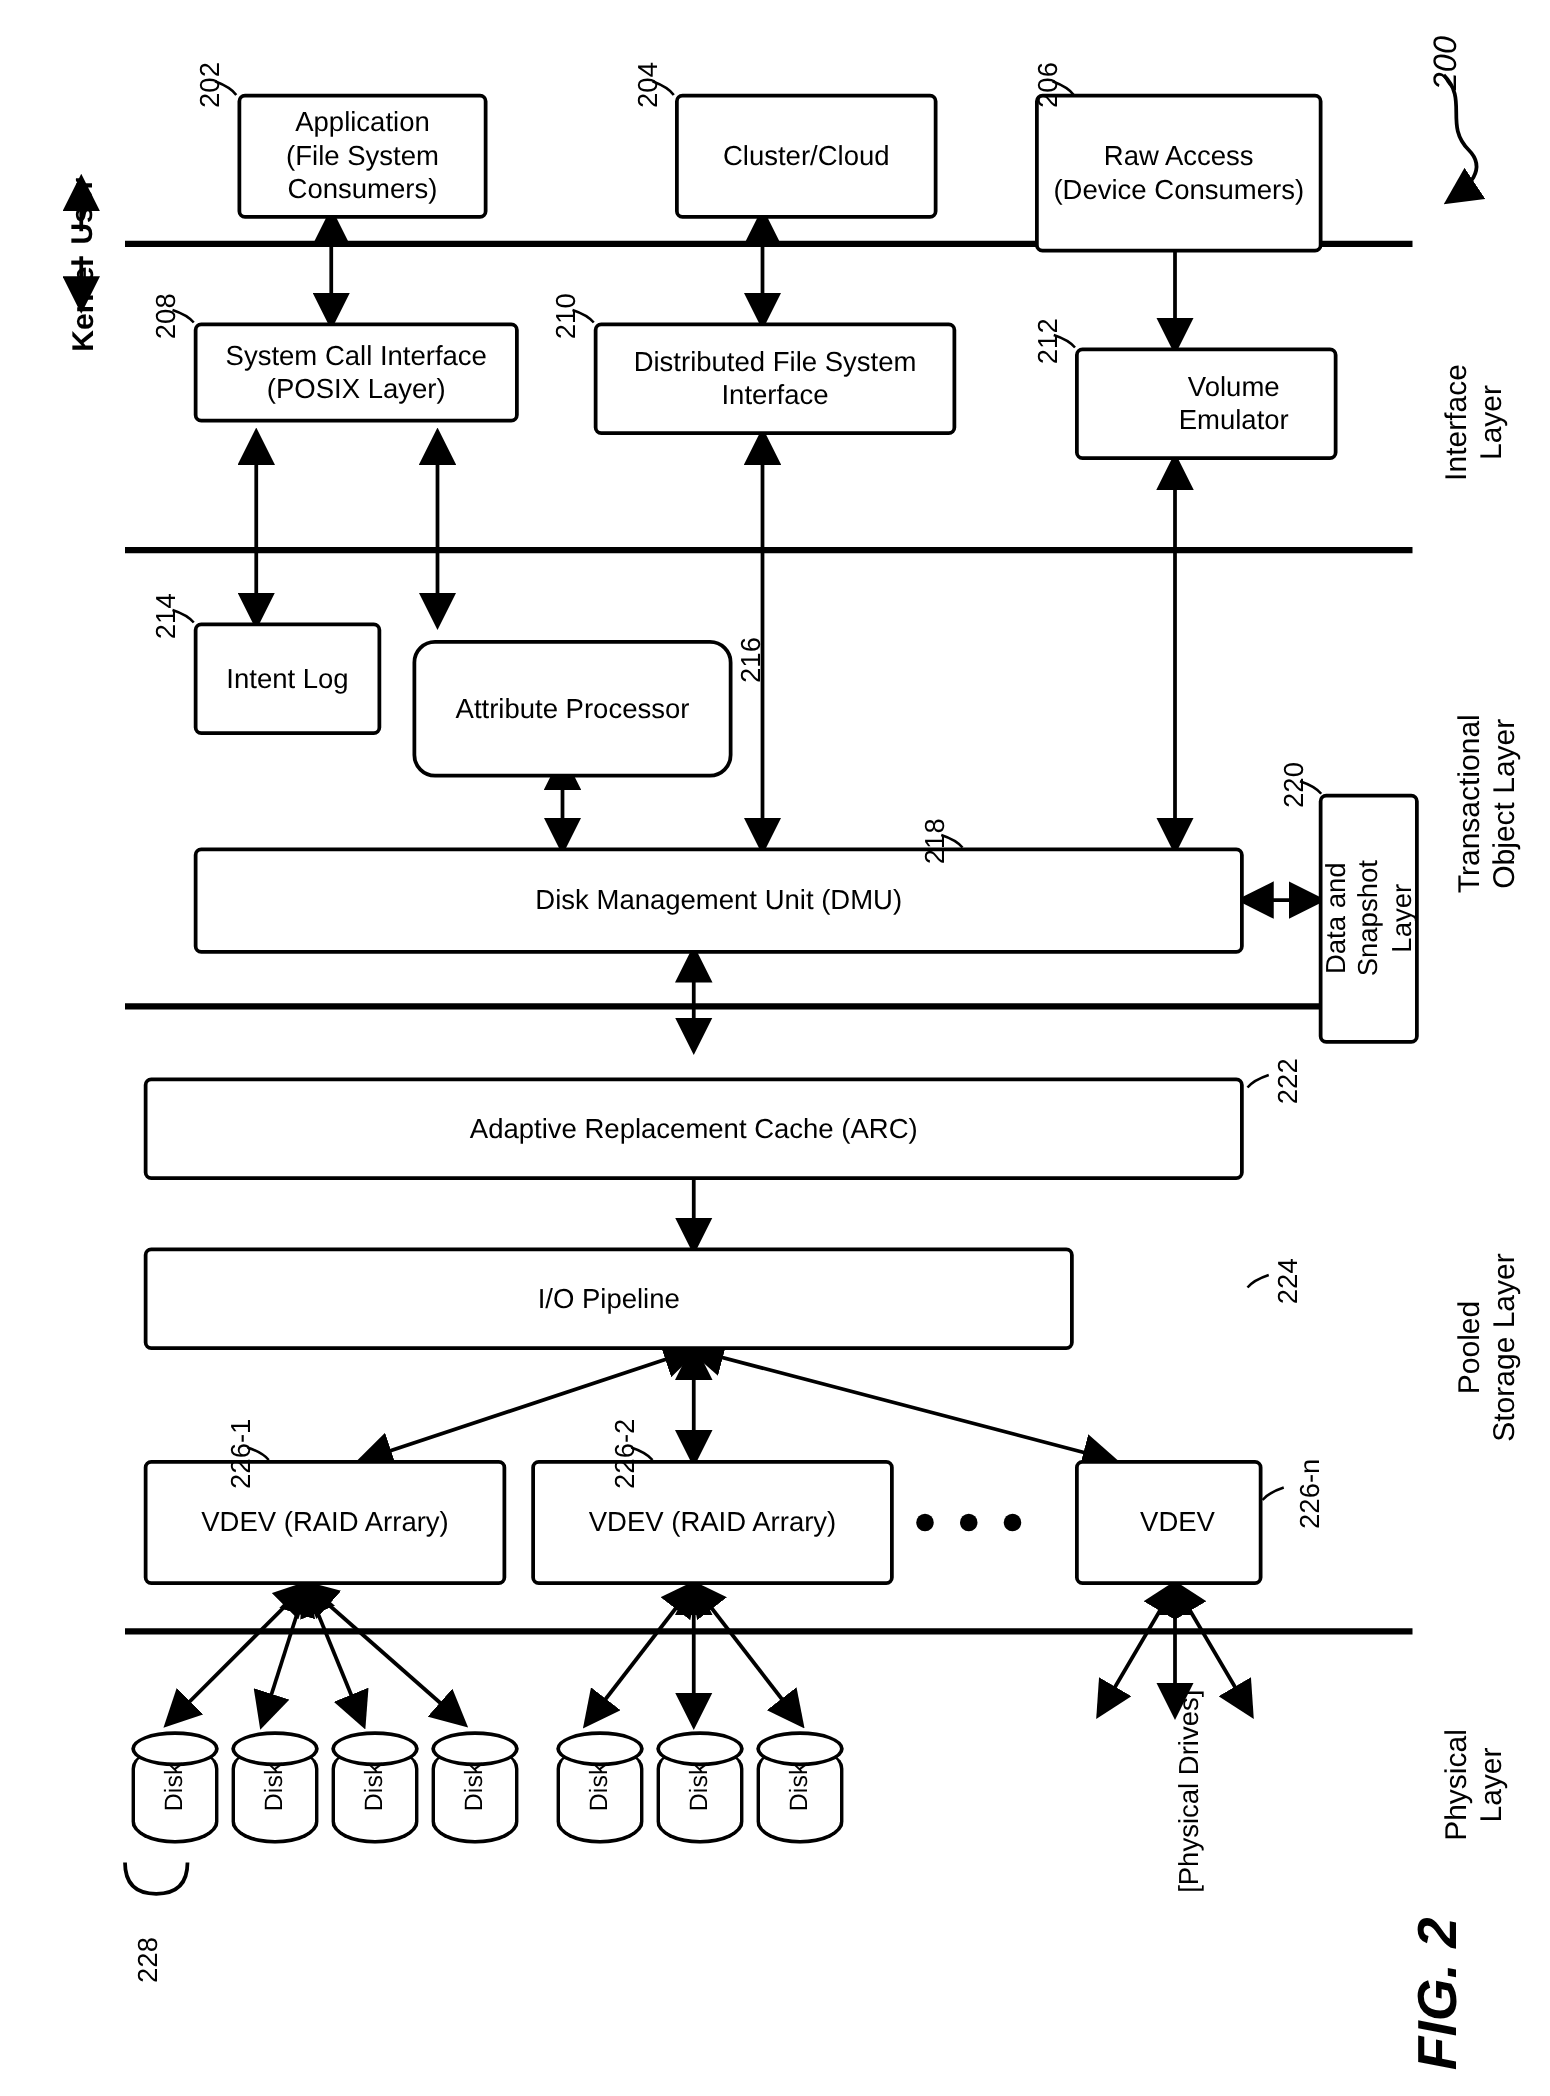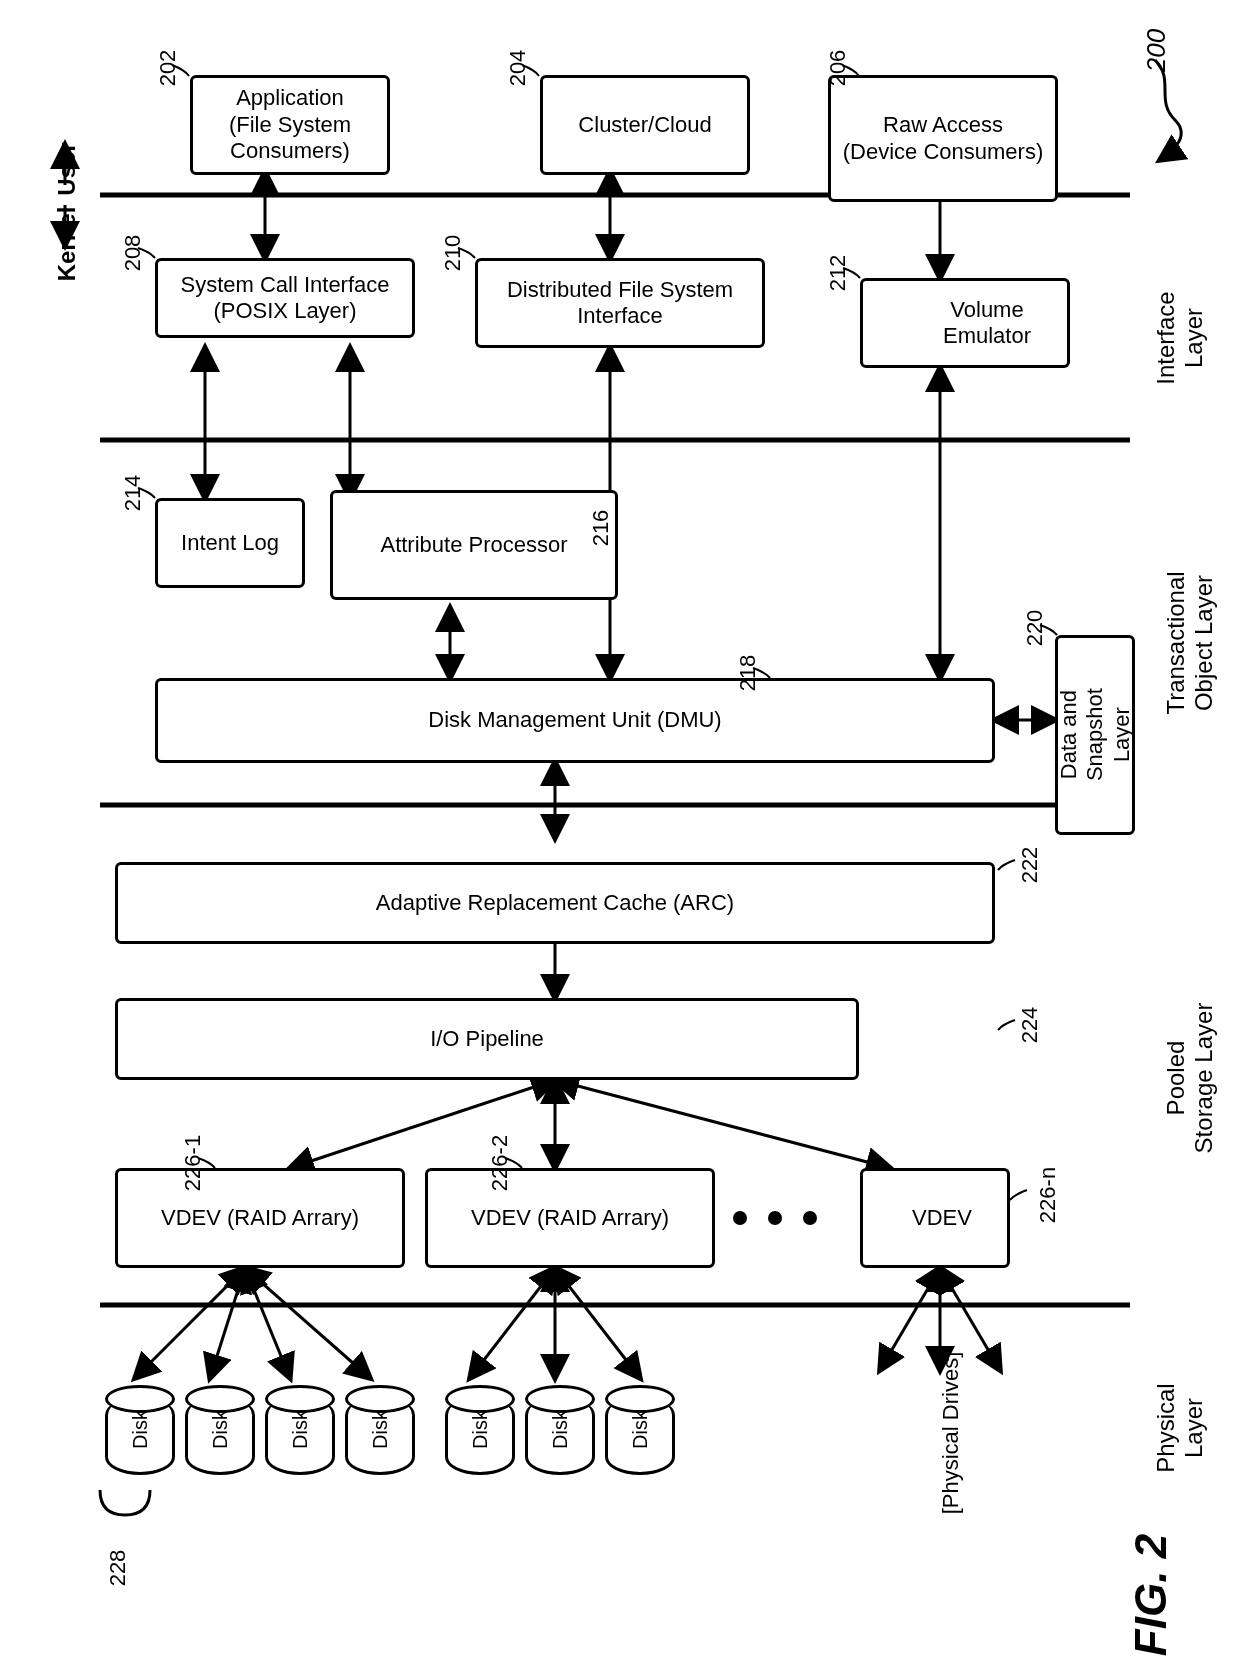--- a/index.html
+++ b/index.html
@@ -146,21 +146,21 @@
 <div class="box" style="left:828px; top:75px; width:230px; height:127px; white-space:pre-line;">Raw Access
 (Device Consumers)</div>
 
 <div class="box" style="left:155px; top:258px; width:260px; height:80px; white-space:pre-line;">System Call Interface
 (POSIX Layer)</div>
 <div class="box" style="left:475px; top:258px; width:290px; height:90px; white-space:pre-line;">Distributed File System
 Interface</div>
 <div class="box" style="left:860px; top:278px; width:210px; height:90px;padding-left:48px;">Volume Emulator</div>
 
 <div class="box" style="left:155px; top:498px; width:150px; height:90px;">Intent Log</div>
-<div class="box" style="left:330px; top:490px; width:288px; height:110px;">Attribute Processor</div>
+<div class="box" style="left:330px; top:512px; width:256px; height:110px;border-radius:18px;">Attribute Processor</div>
 <div class="box" style="left:155px; top:678px; width:840px; height:85px;">Disk Management Unit (DMU)</div>
 <div class="box" style="left:1055px; top:635px; width:80px; height:200px;">
   <span style="transform: rotate(-90deg); display:inline-block; white-space:pre-line; width:180px;">Data and
 Snapshot Layer</span>
 </div>
 
 <div class="box" style="left:115px; top:838px; width:880px; height:82px;margin-top:24px;">Adaptive Replacement Cache (ARC)</div>
 <div class="box" style="left:115px; top:998px; width:744px; height:82px;">I/O Pipeline</div>
 <div class="box" style="left:115px; top:1168px; width:290px; height:100px;">VDEV (RAID Arrary)</div>
 <div class="box" style="left:425px; top:1168px; width:290px; height:100px;">VDEV (RAID Arrary)</div>

